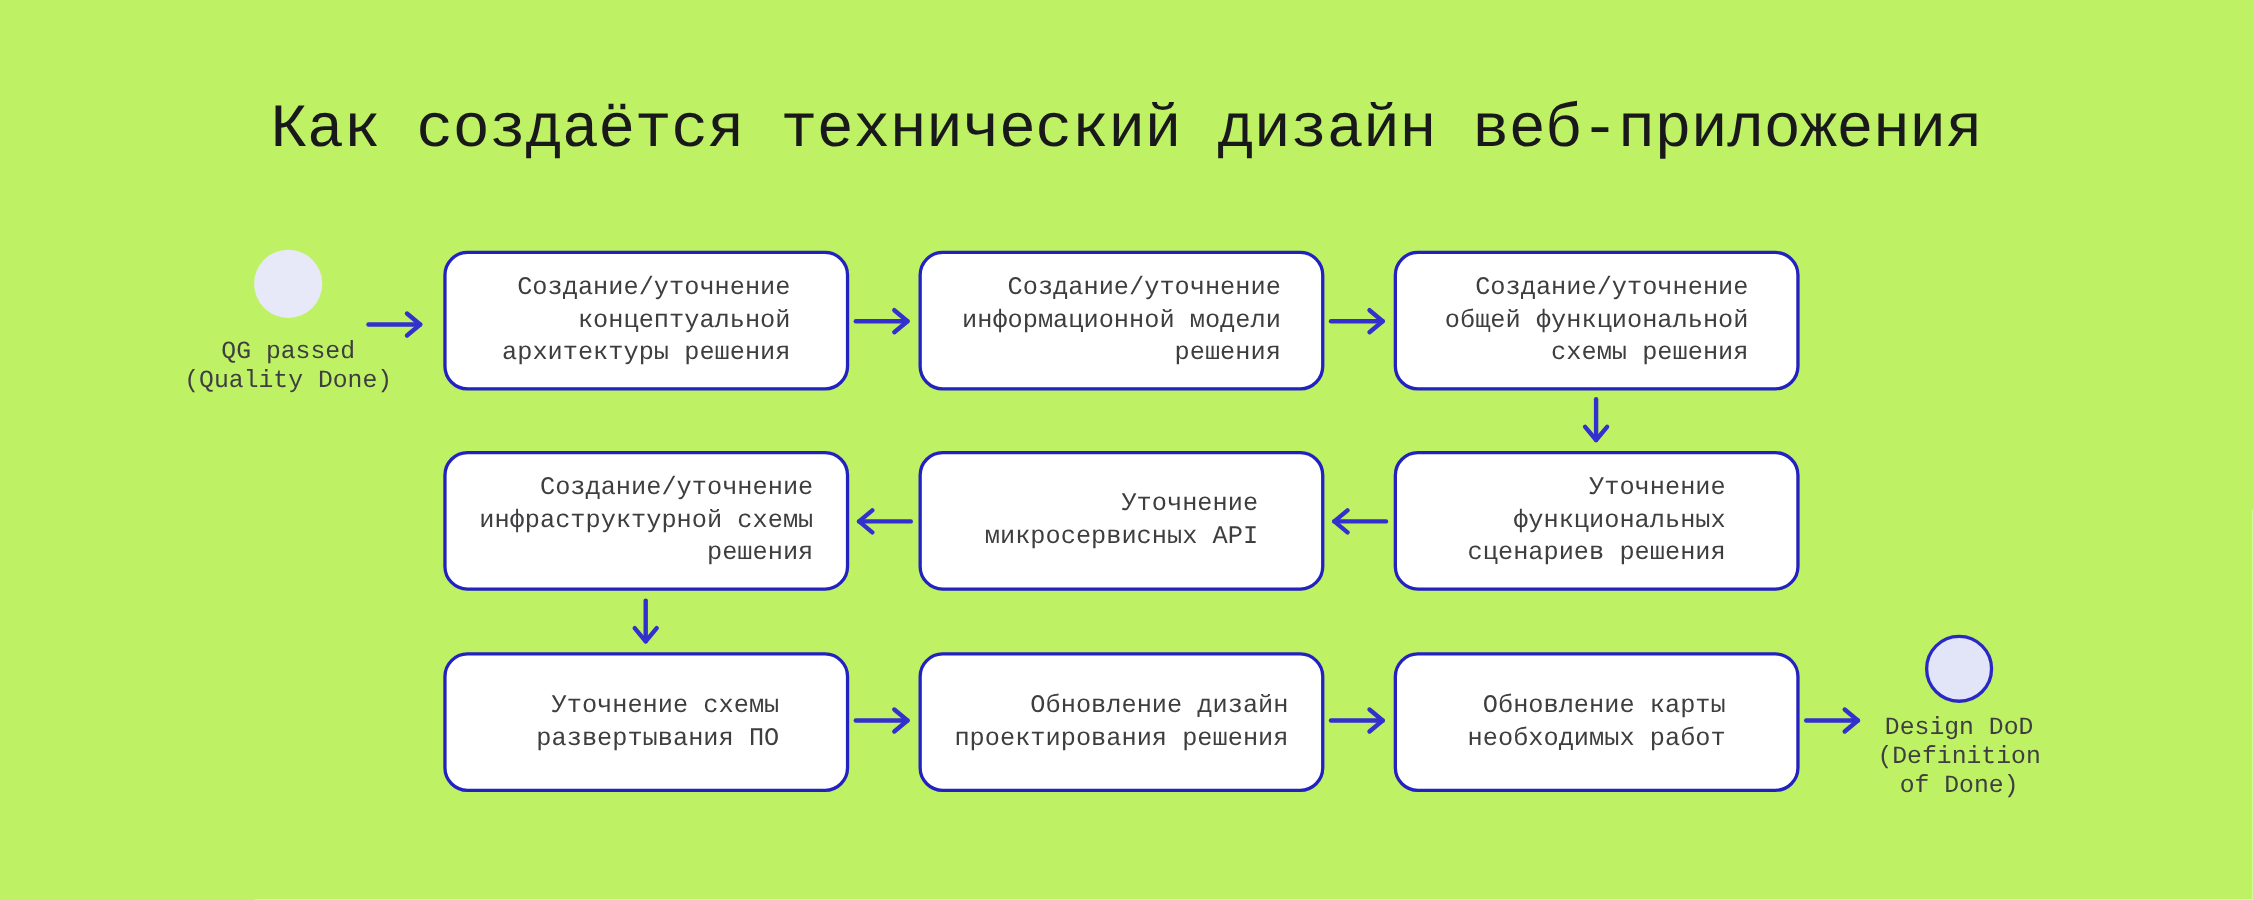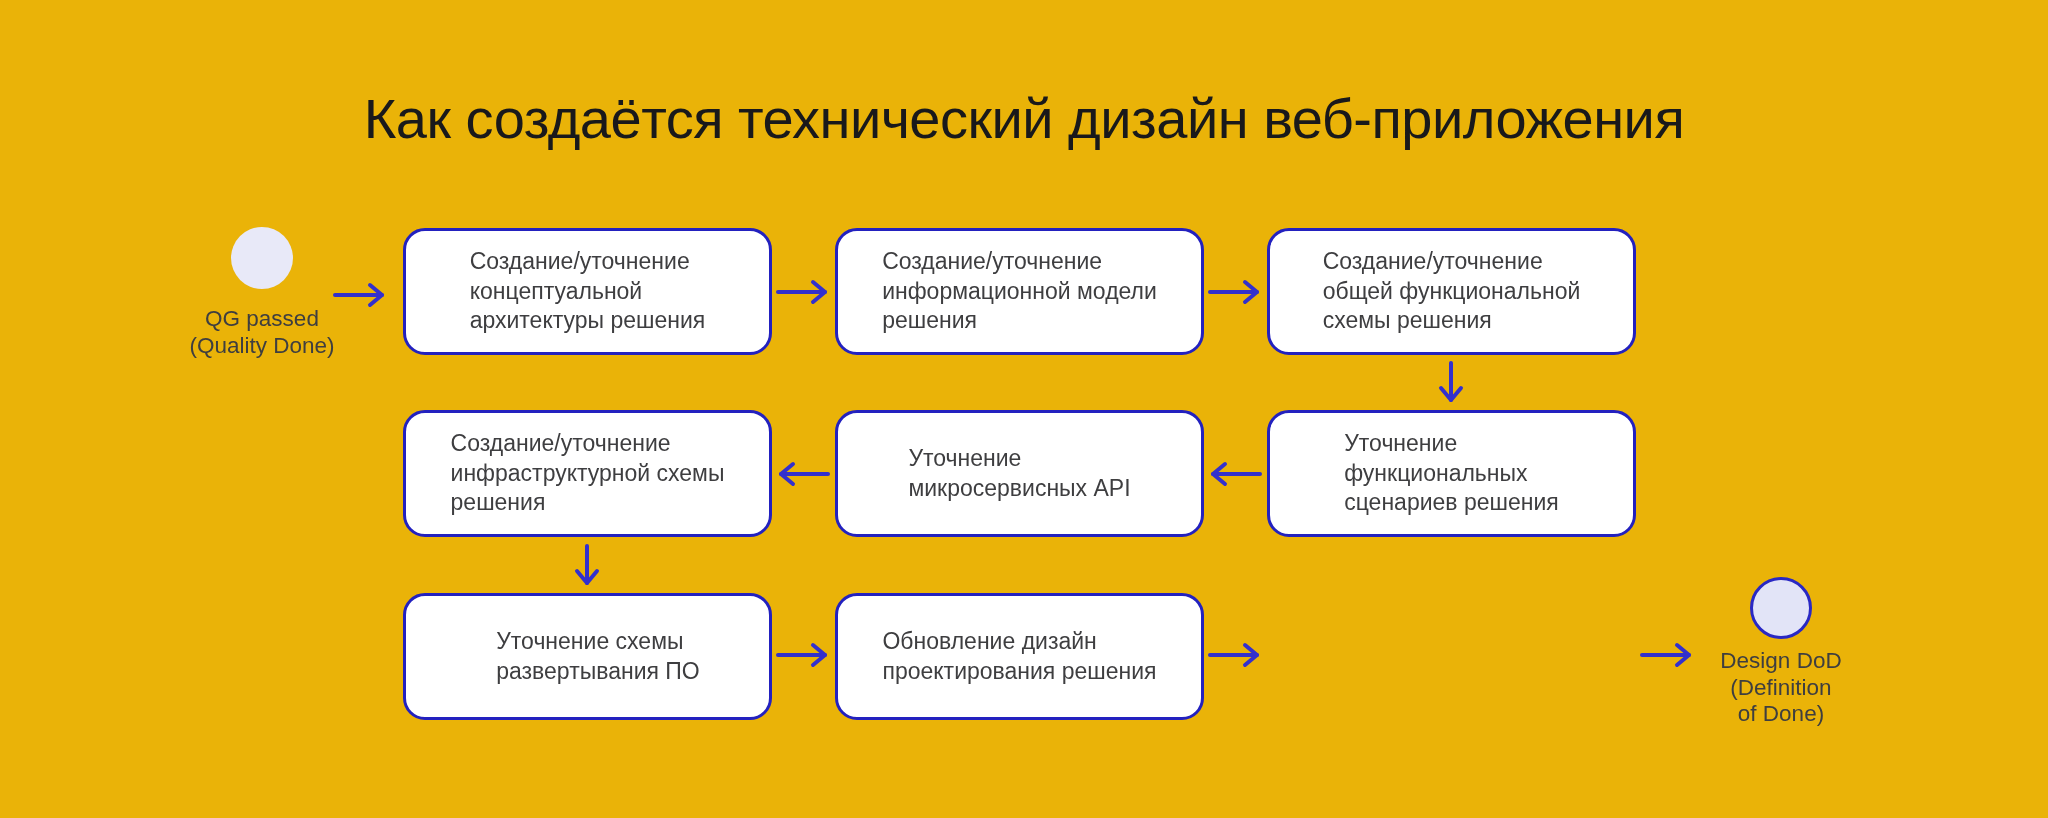--- a/index.html
+++ b/index.html
@@ -5,39 +5,39 @@
   :root{
     --box-border:#2321bf;
     --arrow:#3330cd;
     --box-text:#3e3e40;
     --title:#19191b;
   }
   html,body{margin:0;padding:0;background:#ffffff;}
   .stage{
     position:relative;
     width:2048px;height:818px;
-    background:#eab308;
-    font-family:Liberation Sans, sans-serif;
+    background:#bef264;
+    font-family:Liberation Mono, monospace;
     overflow:hidden;
   }
   .title{
     position:absolute;left:0;right:0;top:86px;
     text-align:center;
     font-size:56px;font-weight:500;letter-spacing:-0.5px;
     color:var(--title);
   }
   .flow-box{
     position:absolute;
     width:369px;height:127px;
     box-sizing:border-box;
     border:3px solid var(--box-border);
     border-radius:22px;
     background:#ffffff;
     display:flex;align-items:center;justify-content:center;
-    text-align:left;
+    text-align:right;
     font-size:23px;line-height:1.28;
     color:var(--box-text);
     white-space:pre-line;
     padding:6px 18px;
   }
   .node-circle{
     position:absolute;
     width:62px;height:62px;border-radius:50%;
     box-sizing:border-box;
   }
@@ -86,20 +86,22 @@
   <div class="flow-box" style="left:835px;top:410px;">Уточнение
 микросервисных API</div>
   <div class="flow-box" style="left:1267px;top:410px;">Уточнение
 функциональных
 сценариев решения</div>
 
   <div class="flow-box" style="left:403px;top:593px;padding-left:39px;">Уточнение схемы
 развертывания ПО</div>
   <div class="flow-box" style="left:835px;top:593px;">Обновление дизайн
 проектирования решения</div>
+  <div class="flow-box" style="left:1267px;top:593px;">Обновление карты
+необходимых работ</div>
 
   <span class="arrow" style="left:332px;top:281px;">
     <svg width="56" height="28" viewBox="0 0 56 28">
         <line x1="3" y1="14" x2="50" y2="14"></line>
         <polyline points="38,4 50,14 38,24"></polyline>
       </svg>
   </span>
   <span class="arrow" style="left:775px;top:278px;">
     <svg width="56" height="28" viewBox="0 0 56 28">
         <line x1="3" y1="14" x2="50" y2="14"></line>

